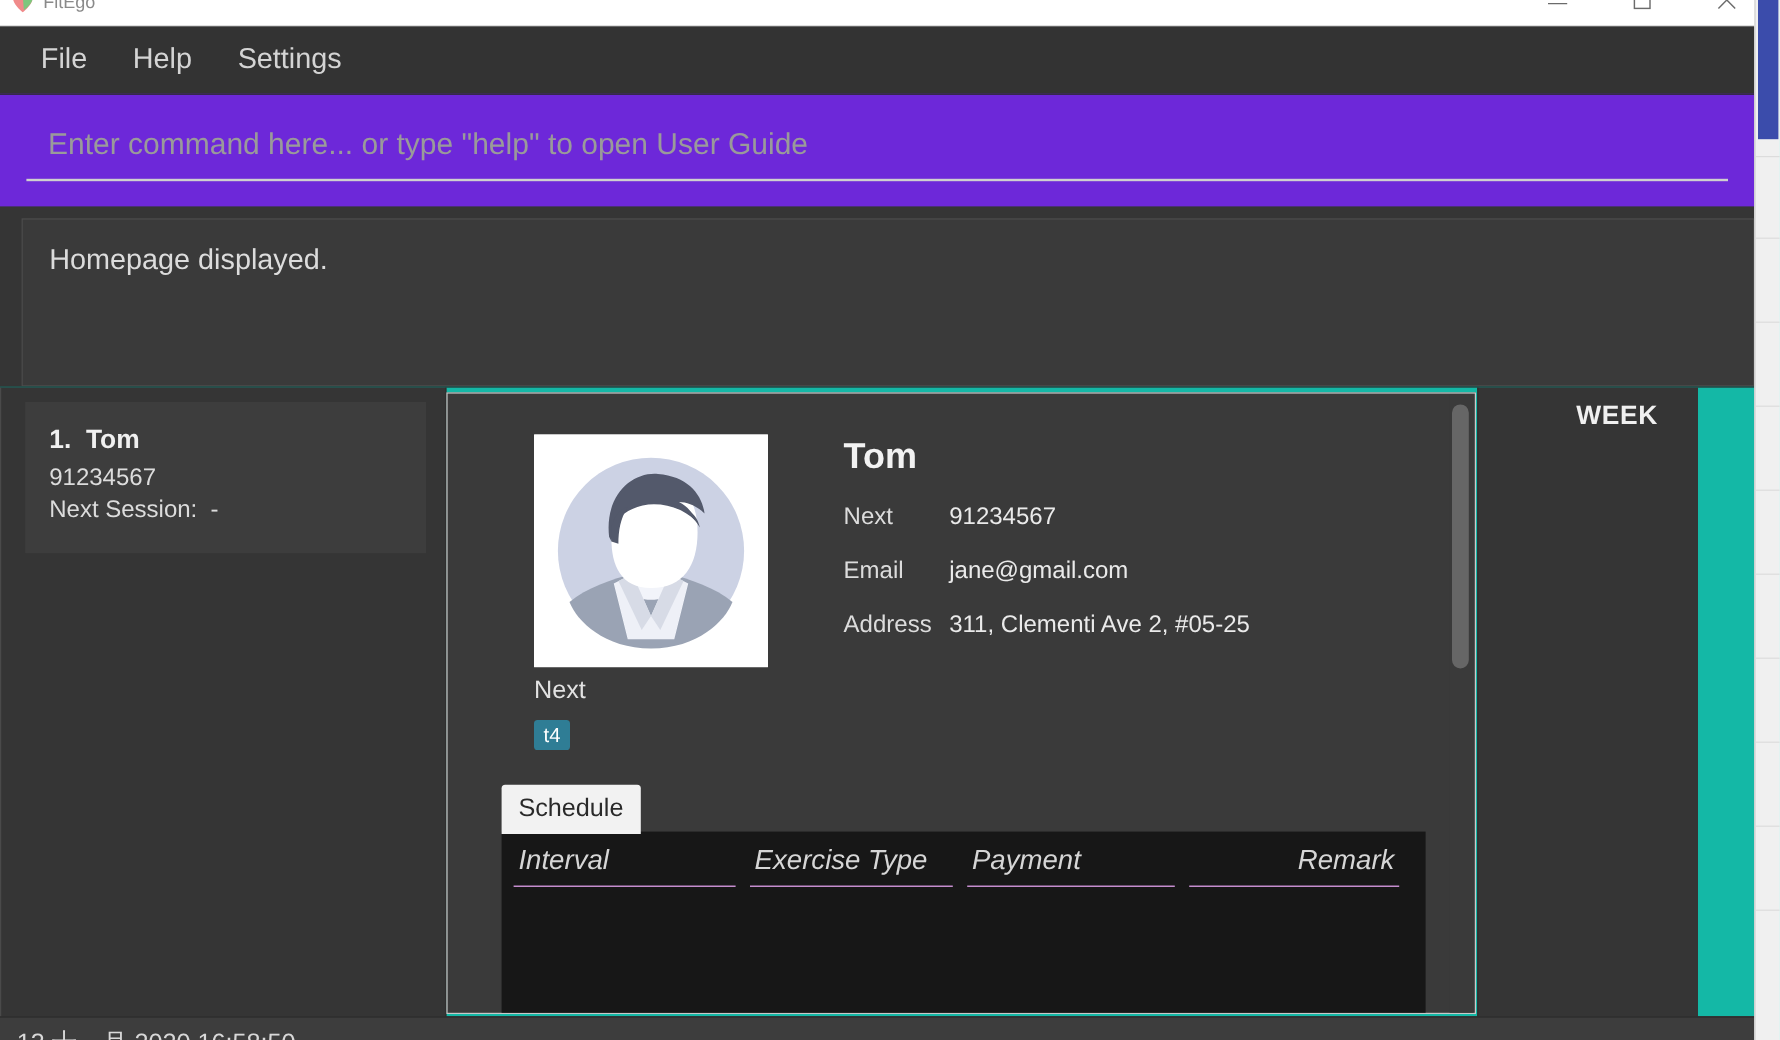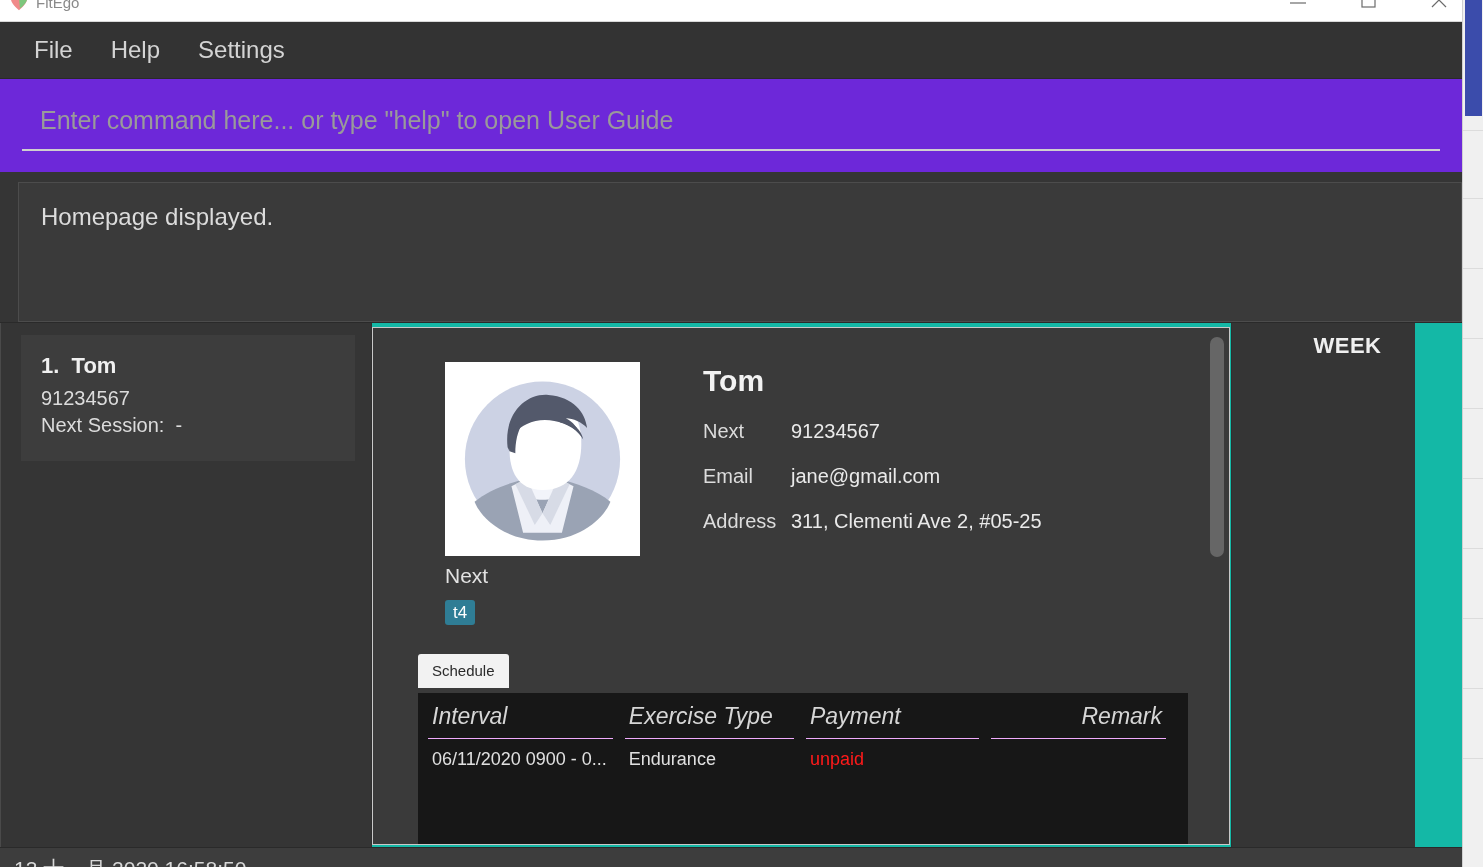--- a/index.html
+++ b/index.html
@@ -242,21 +242,21 @@
   #row-phone   { top: 92px; }
   #row-email   { top: 137px; }
   #row-address { top: 182px; }
 
   
   #schedule-tab {
     position: absolute;
     left: 45px; top: 326px;
     background: #f2f2f2;
     color: #2a2a2a;
-    font-size: 15px;
+    font-size: 21px;
     padding: 8px 14px 9px 14px;
     border-radius: 3px 3px 0 0;
     cursor: pointer;
     z-index: 2;
   }
   #schedule-table {
     position: absolute;
     left: 45px; top: 365px;
     width: 770px; height: 153px;
     background: #171717;
@@ -451,26 +451,20 @@
 
         <div id="schedule-tab">Schedule</div>
 
         <div id="schedule-table">
           <div class="tbl-head">
             <div class="th col-0">Interval</div>
             <div class="th col-1">Exercise Type</div>
             <div class="th col-2">Payment</div>
             <div class="th col-3">Remark</div>
           </div>
-          <div class="tbl-row">
-            <div class="td col-0">06/11/2020 0900 - 0...</div>
-            <div class="td col-1">Endurance</div>
-            <div class="td col-2 unpaid">unpaid</div>
-            <div class="td col-3"></div>
-          </div>
         </div>
 
         <div id="detail-scrollbar-track">
           <div id="detail-scrollbar-thumb"></div>
         </div>
       </div>
 
       <div id="calendar-panel">
         <div id="week-label">WEEK</div>
       </div>

